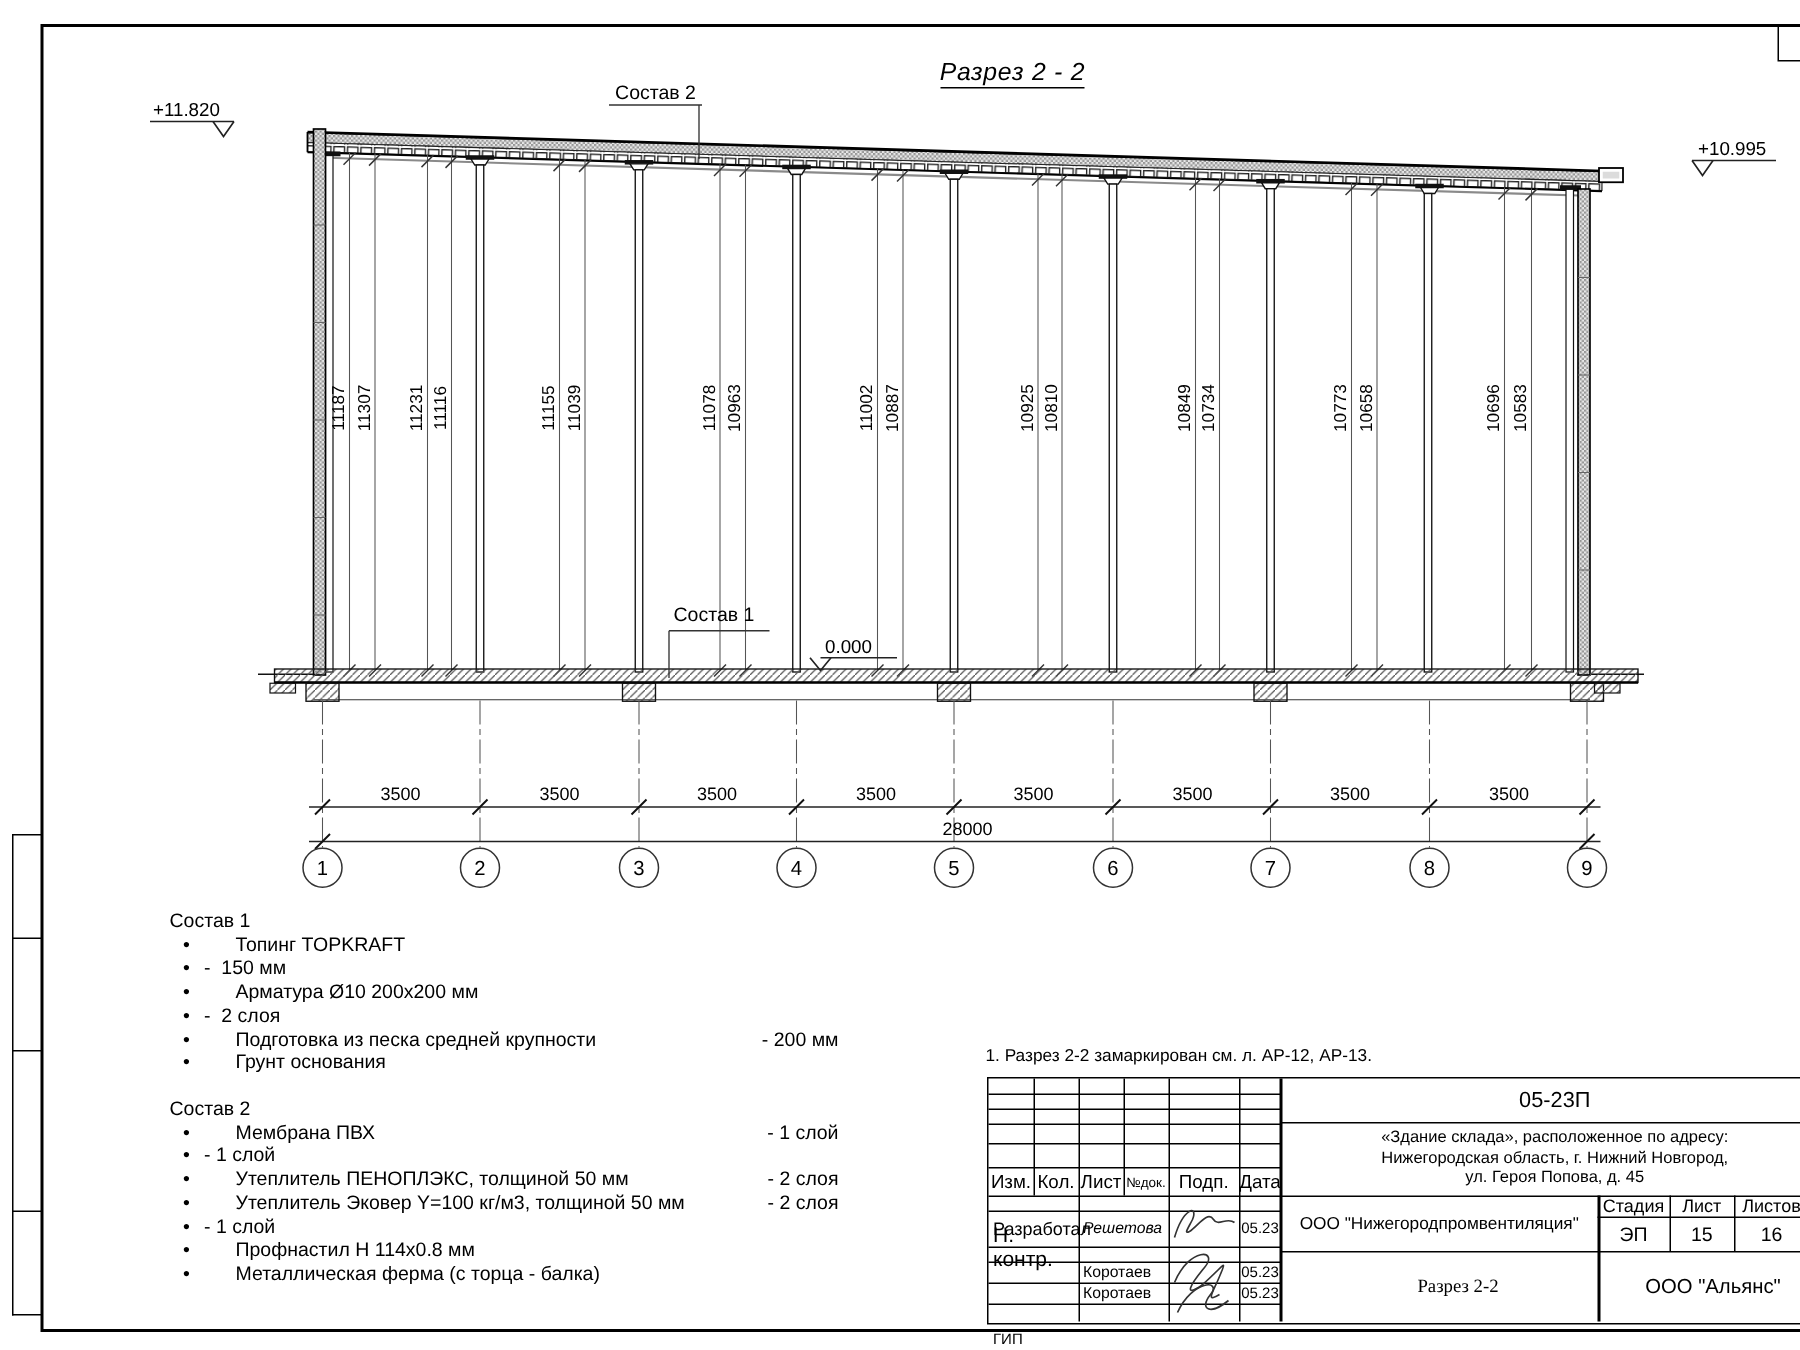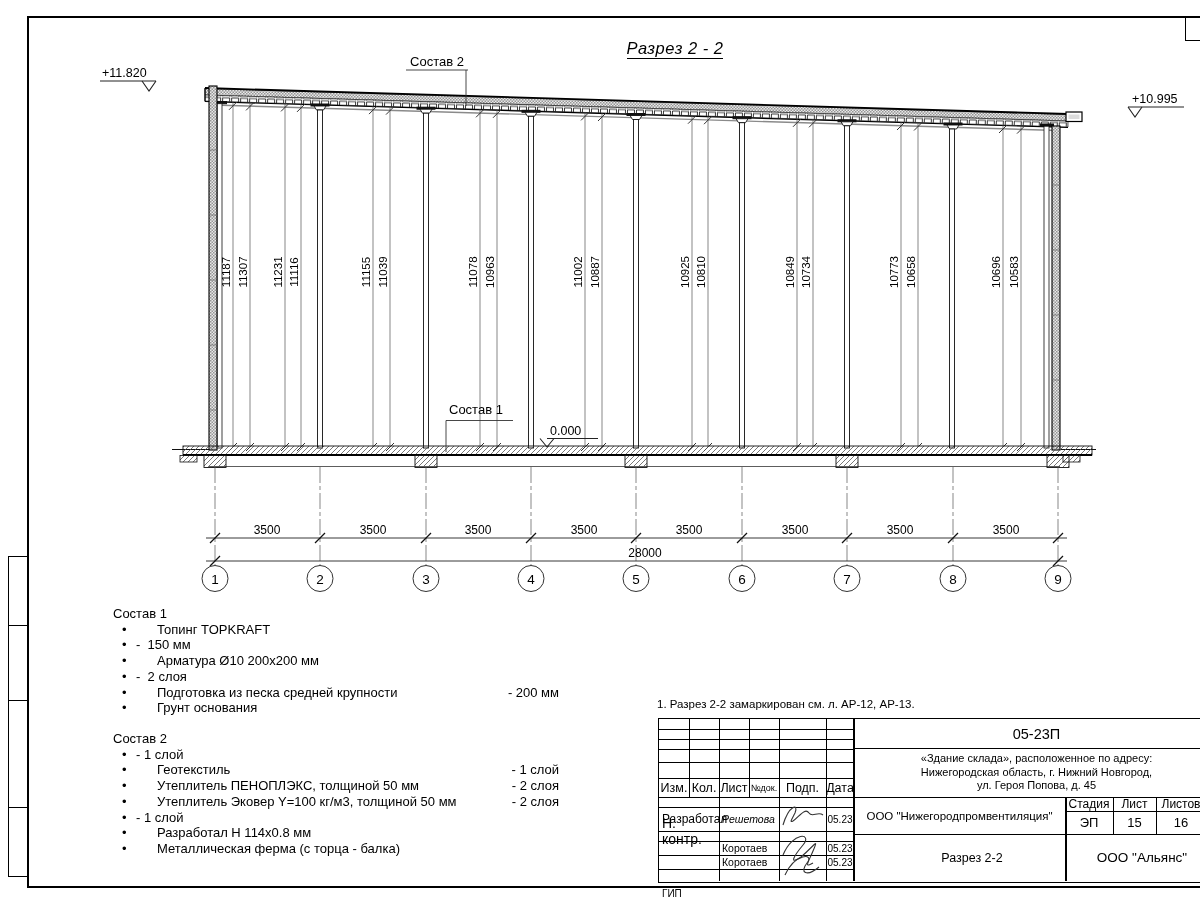--- a/index.html
+++ b/index.html
@@ -378,44 +378,44 @@
         <span class="b">•</span>
         <span class="nm">Грунт основания</span>
         <span class="qt"></span>
       </div>
   </div>
 
   <div class="comp" style="left:113px;top:731px;">
     <div class="hdr">Состав 2</div>
     <div class="row">
         <span class="b">•</span>
+        <span class="nm">Мембрана ПВХ</span>
         <span class="qt">- 1 слой</span>
       </div>
     <div class="row">
         <span class="b">•</span>
-        <span class="nm">Геотекстиль</span>
         <span class="qt">- 1 слой</span>
       </div>
     <div class="row">
         <span class="b">•</span>
         <span class="nm">Утеплитель ПЕНОПЛЭКС, толщиной 50 мм</span>
         <span class="qt">- 2 слоя</span>
       </div>
     <div class="row">
         <span class="b">•</span>
         <span class="nm">Утеплитель Эковер Y=100 кг/м3, толщиной 50 мм</span>
         <span class="qt">- 2 слоя</span>
       </div>
     <div class="row">
         <span class="b">•</span>
         <span class="qt">- 1 слой</span>
       </div>
     <div class="row">
         <span class="b">•</span>
-        <span class="nm">Разработал H 114x0.8 мм</span>
+        <span class="nm">Профнастил H 114x0.8 мм</span>
         <span class="qt"></span>
       </div>
     <div class="row">
         <span class="b">•</span>
         <span class="nm">Металлическая ферма (с торца - балка)</span>
         <span class="qt"></span>
       </div>
   </div>
 
   <div class="abs" id="note" style="left:657px;top:698px;">1. Разрез 2-2 замаркирован см. л. АР-12, АР-13.</div>
@@ -480,17 +480,17 @@
         <div>ул. Героя Попова, д. 45</div>
       </div>
     </div>
     <div class="cell" style="left:195px;top:78px;width:211px;height:37px;font-size:11.5px;">ООО "Нижегородпромвентиляция"</div>
     <div class="cell" style="left:406px;top:78px;width:48px;height:14px;font-size:12px;">Стадия</div>
     <div class="cell" style="left:454px;top:78px;width:43px;height:14px;font-size:12px;">Лист</div>
     <div class="cell" style="left:497px;top:78px;width:50px;height:14px;font-size:12px;">Листов</div>
     <div class="cell" style="left:406px;top:92px;width:48px;height:23px;font-size:13px;">ЭП</div>
     <div class="cell" style="left:454px;top:92px;width:43px;height:23px;font-size:13px;">15</div>
     <div class="cell" style="left:497px;top:92px;width:50px;height:23px;font-size:13px;">16</div>
-    <div class="cell" style="left:195px;top:115px;width:236px;height:47px;font-size:12.5px;">Разрез 2-2</div>
+    <div class="cell" style="left:195px;top:115px;width:236px;height:47px;font-size:12.5px;font-family:Liberation Serif, serif;">Разрез 2-2</div>
     <div class="cell" style="left:406px;top:115px;width:154px;height:47px;font-size:13.5px;">ООО "Альянс"</div>
   </div>
 
 </div>
 
 </body></html>

